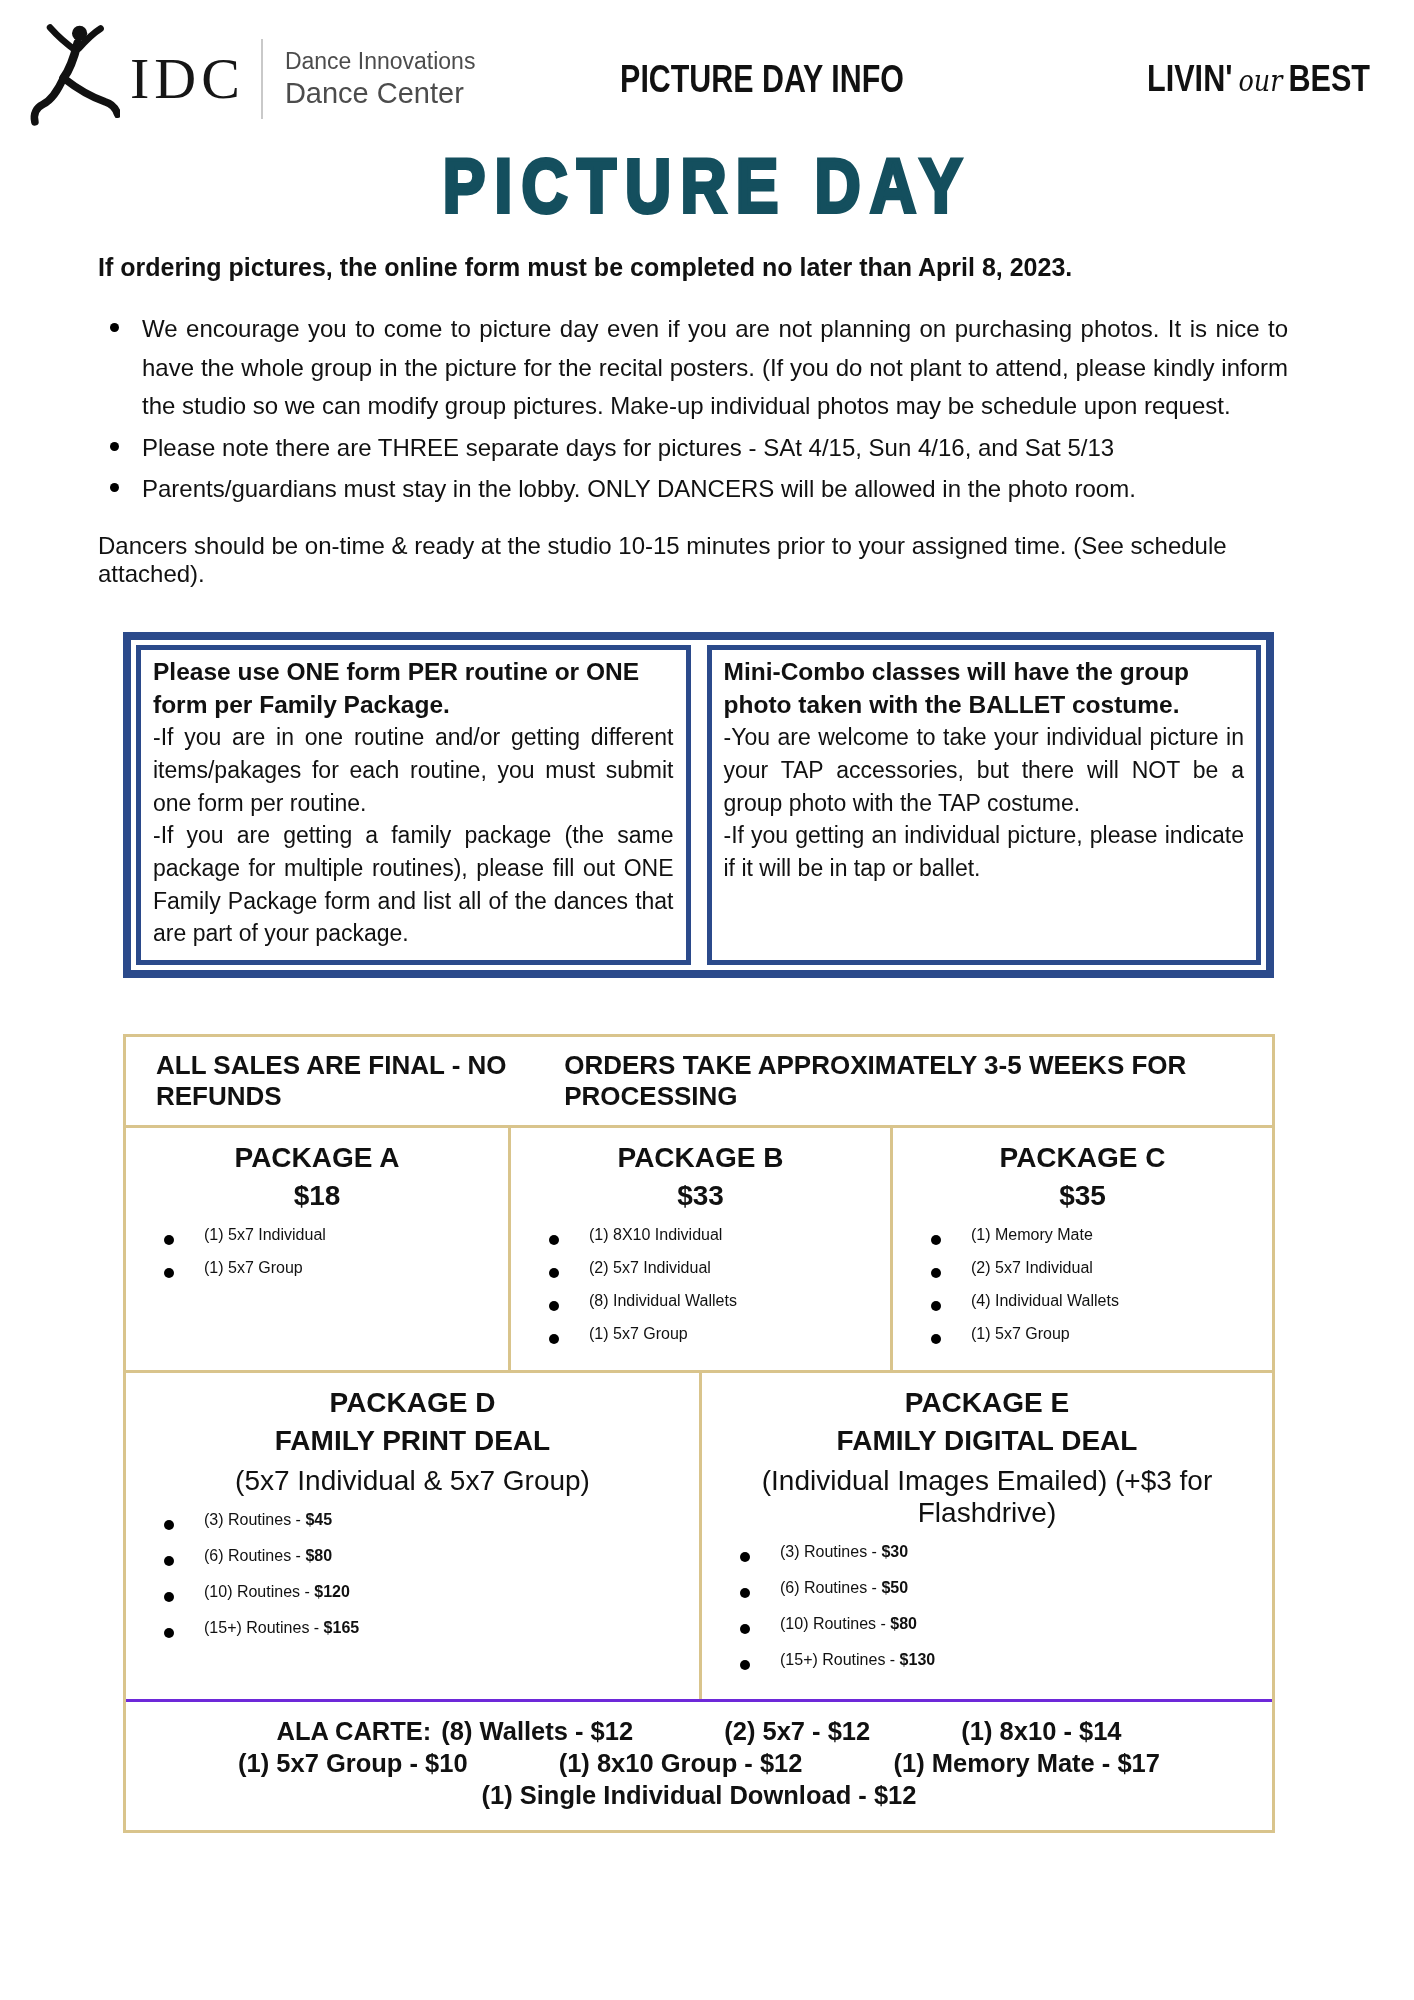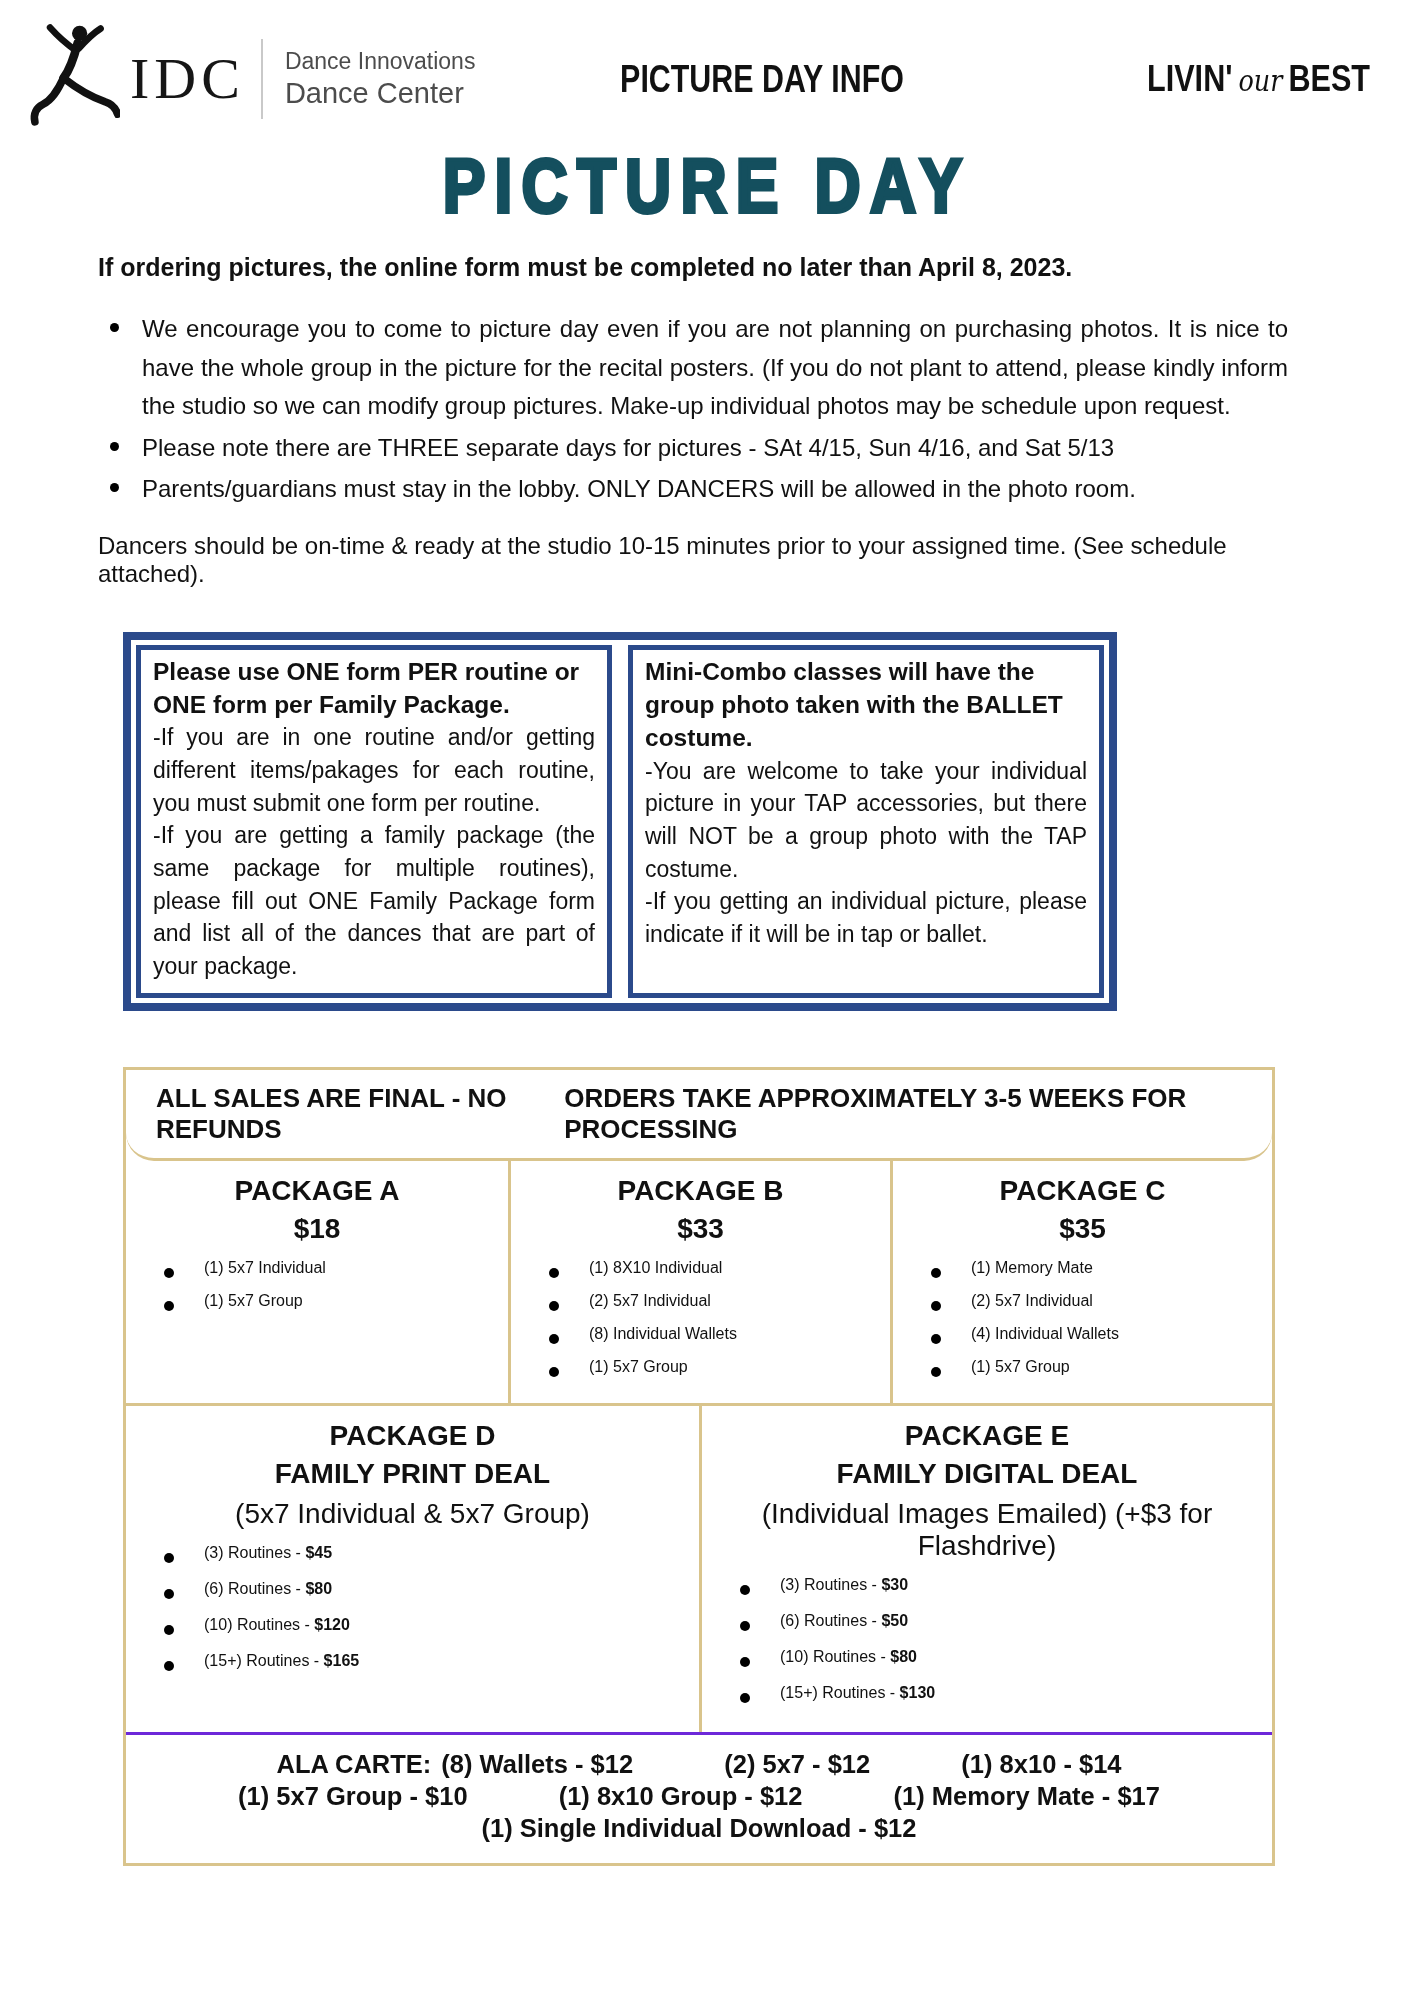--- a/index.html
+++ b/index.html
@@ -25,27 +25,27 @@
     color:#144f5e;-webkit-text-stroke:4px #144f5e;letter-spacing:11px;
     transform:scaleX(0.84);transform-origin:center;
   }
   
   .deadline{margin:24px 0 0 98px;width:1190px;font-size:25px;font-weight:bold;}
   .bullets{list-style:none;margin:28px 0 0 98px;padding:0;width:1190px;}
   .bullets li{position:relative;padding-left:44px;font-size:24px;line-height:1.6;text-align:justify;margin-bottom:3px;}
   .bullets li::before{content:"";position:absolute;left:12px;top:13px;width:9px;height:9px;border-radius:50%;background:#000;}
   .note{margin:24px 0 0 98px;width:1210px;font-size:24px;}
   
-  .info-wrap{box-sizing:border-box;margin:44px 0 0 123px;width:994px;border:8px solid #2b4a8b;padding:5px;display:flex;gap:16px;background:#fff;}
+  .info-wrap{box-sizing:border-box;margin:44px 0 0 123px;width:1151px;border:8px solid #2b4a8b;padding:5px;display:flex;gap:16px;background:#fff;}
   .info-box{box-sizing:border-box;flex:1;border:5px solid #2b4a8b;padding:5px 12px 10px 12px;}
   .info-heading{font-weight:bold;font-size:24.5px;line-height:1.35;}
   .info-box p{margin:0;font-size:23px;line-height:1.42;text-align:justify;}
   
   .pricing{box-sizing:border-box;margin:56px 0 0 123px;width:1152px;border:3px solid #d9c48c;}
-  .p-top{display:flex;justify-content:space-between;align-items:center;padding:13px 30px;border-bottom:3px solid #d9c48c;font-weight:bold;font-size:26px;border-radius:28px;}
+  .p-top{display:flex;justify-content:space-between;align-items:center;padding:13px 30px;border-bottom:3px solid #d9c48c;font-weight:bold;font-size:26px;}
   .p-abc{display:grid;grid-template-columns:1fr 1fr 1fr;border-bottom:3px solid #d9c48c;}
   .p-de{display:grid;grid-template-columns:1fr 1fr;border-bottom:3px solid #6d28d9;}
   .cell{padding:8px 0 12px 0;}
   .p-abc .cell + .cell,.p-de .cell + .cell{border-left:3px solid #d9c48c;}
   .cell-title,.cell-price,.cell-sub{text-align:center;font-weight:bold;font-size:28px;margin-top:6px;}
   .cell-note{text-align:center;font-size:28px;margin-top:8px;}
   .cell ul{list-style:none;margin:14px 0 0 0;padding:0;}
   .cell li{position:relative;padding-left:78px;font-size:16px;margin-bottom:15px;}
   .cell li::before{content:"";position:absolute;left:38px;top:9px;width:10px;height:10px;border-radius:50%;background:#000;}
   .p-de .cell li{margin-bottom:18px;}

